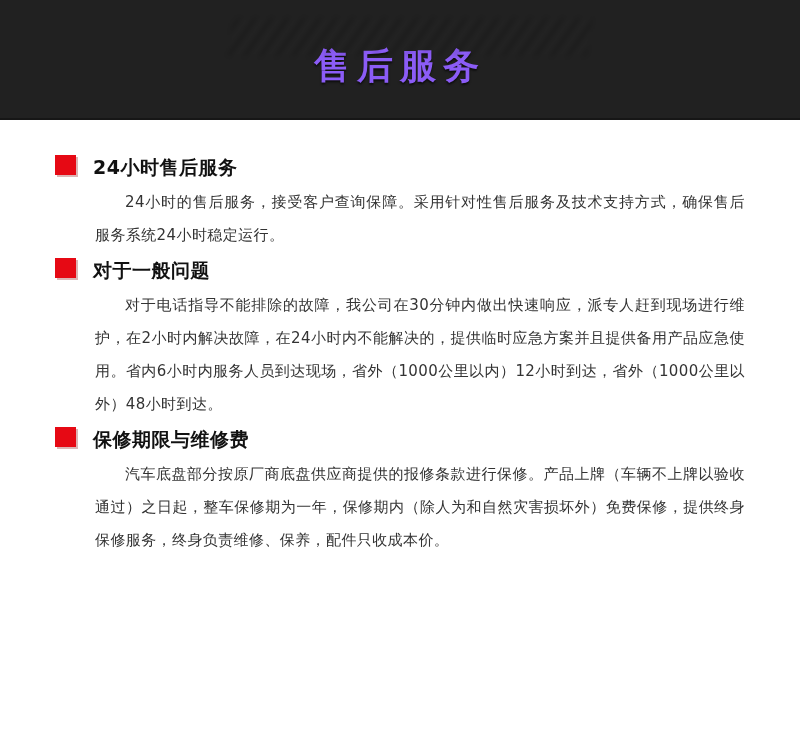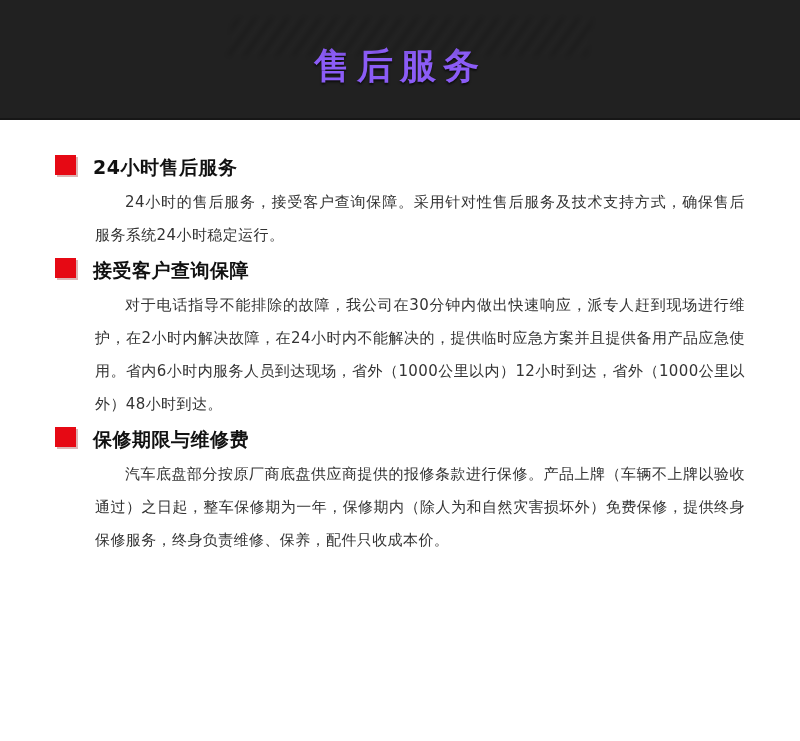--- a/index.html
+++ b/index.html
@@ -102,21 +102,21 @@
       <span class="bullet"></span>
       <span class="section-heading">24小时售后服务</span>
     </div>
     <p>24小时的售后服务，接受客户查询保障。采用针对性售后服务及技术支持方式，确保售后服务系统24小时稳定运行。</p>
   </div>
 
 
   <div class="section">
     <div class="section-header">
       <span class="bullet"></span>
-      <span class="section-heading">接受客户查询保障</span>
+      <span class="section-heading">对于一般问题</span>
     </div>
     <p>对于电话指导不能排除的故障，我公司在30分钟内做出快速响应，派专人赶到现场进行维护，在2小时内解决故障，在24小时内不能解决的，提供临时应急方案并且提供备用产品应急使用。省内6小时内服务人员到达现场，省外（1000公里以内）12小时到达，省外（1000公里以外）48小时到达。</p>
   </div>
 
   <div class="section">
     <div class="section-header">
       <span class="bullet"></span>
       <span class="section-heading">保修期限与维修费</span>
     </div>
     <p>汽车底盘部分按原厂商底盘供应商提供的报修条款进行保修。产品上牌（车辆不上牌以验收通过）之日起，整车保修期为一年，保修期内（除人为和自然灾害损坏外）免费保修，提供终身保修服务，终身负责维修、保养，配件只收成本价。</p>

